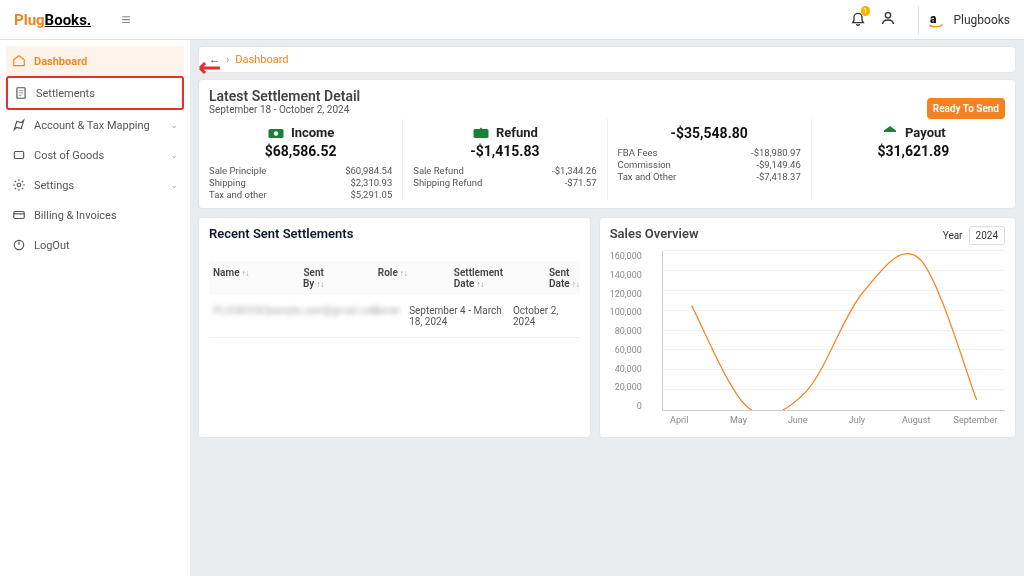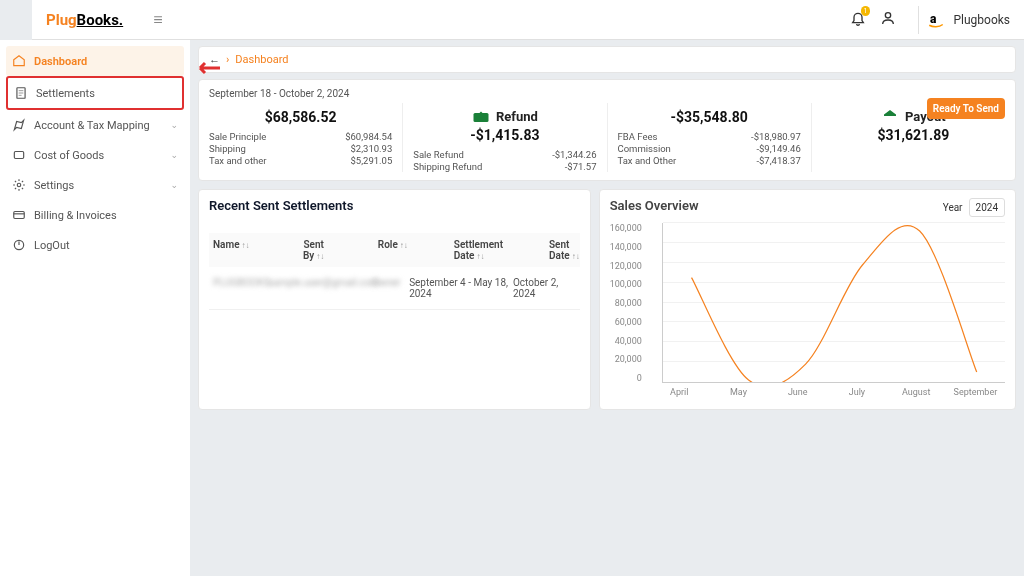--- a/index.html
+++ b/index.html
@@ -1,17 +1,17 @@
 <!DOCTYPE html>
 <html><head>
 <meta charset="utf-8">
 <style>
 * { margin:0; padding:0; box-sizing:border-box; font-family: -apple-system, BlinkMacSystemFont, "Segoe UI", Roboto, sans-serif; }
 body { background:#e9ecef; width:1024px; height:576px; overflow:hidden; font-size:11px; color:#333; }
-.topbar { height:40px; background:#fff; display:flex; align-items:center; padding:0 14px; border-bottom:1px solid #e0e0e0;margin-left:32px; }
+.topbar { height:40px; background:#fff; display:flex; align-items:center; padding:0 14px; border-bottom:1px solid #e0e0e0; }
 .logo { font-weight:bold; font-size:15px; }
 .logo .p1 { color:#f58220; }
 .logo .p2 { color:#000; text-decoration:underline; }
 .topbar .menu-btn { margin-left:30px; color:#888; cursor:pointer; font-size:16px; }
 .topbar .spacer { flex:1; }
 .topbar .bell { position:relative; margin-right:14px; cursor:pointer; }
 .topbar .bell svg { width:16px; height:16px; }
 .topbar .badge { position:absolute; top:-4px; right:-4px; background:#f5b700; border-radius:50%; font-size:7px; padding:1px 3px; color:#fff; }
 .topbar .user-ico { margin-right:14px; cursor:pointer; }
 .topbar .user-ico svg { width:16px; height:16px; fill:#333; }
@@ -167,25 +167,33 @@
       </div>
 
     <div class="breadcrumb">
       <span style="cursor:pointer">←</span>
       <span style="color:#f58220">›</span>
       <span class="bc-link">Dashboard</span>
     </div>
 
     <div class="card">
       <div class="settle-hd">
+        <h2>Latest Settlement Detail</h2>
         <div class="period">September 18 - October 2, 2024</div>
         <div class="ready-btn">Ready To Send</div>
       </div>
       <div class="metrics" id="metrics">
           <div class="mbox">
+            <div class="mhead">
+              <svg viewBox="0 0 24 24">
+                <rect x="2" y="8" width="20" height="12" rx="2" fill="#1a8038"></rect>
+                <circle cx="12" cy="14" r="3" fill="#fff"></circle>
+              </svg>
+              <span>Income</span>
+            </div>
             <div class="mval">$68,586.52</div>
             <div class="mlines">
               <div class="mline">
                 <span>Sale Principle</span>
                 <span>$60,984.54</span>
               </div>
               <div class="mline">
                 <span>Shipping</span>
                 <span>$2,310.93</span>
               </div>
@@ -252,21 +260,21 @@
           <div class="c-name"><span>Name</span><span class="sort">↑↓</span></div>
           <div class="c-sent"><span>Sent By</span><span class="sort">↑↓</span></div>
           <div class="c-role"><span>Role</span><span class="sort">↑↓</span></div>
           <div class="c-date"><span>Settlement Date</span><span class="sort">↑↓</span></div>
           <div class="c-sdate"><span>Sent Date</span><span class="sort">↑↓</span></div>
         </div>
         <div class="tbl-row">
           <div class="c-name blur">PLUGBOOKS</div>
           <div class="c-sent blur">sample.user@gmail.com</div>
           <div class="c-role blur">Owner</div>
-          <div class="c-date">September 4 - May 18, 2024</div>
+          <div class="c-date">September 4 - March 18, 2024</div>
           <div class="c-sdate">October 2, 2024</div>
         </div>
       </div>
 
       <div class="card sales">
         <h3>Sales Overview</h3>
         <div class="year-sel">
           <span>Year</span>
           <span class="sel">2024</span>
         </div>

